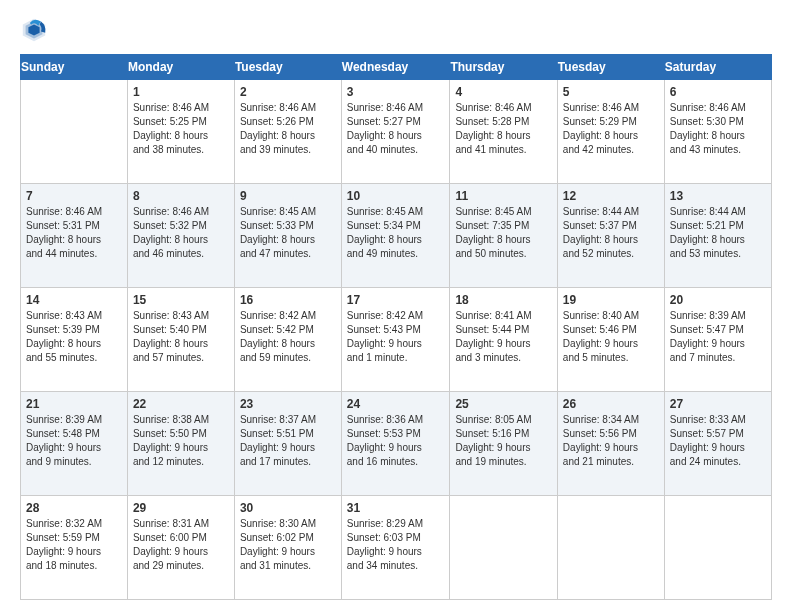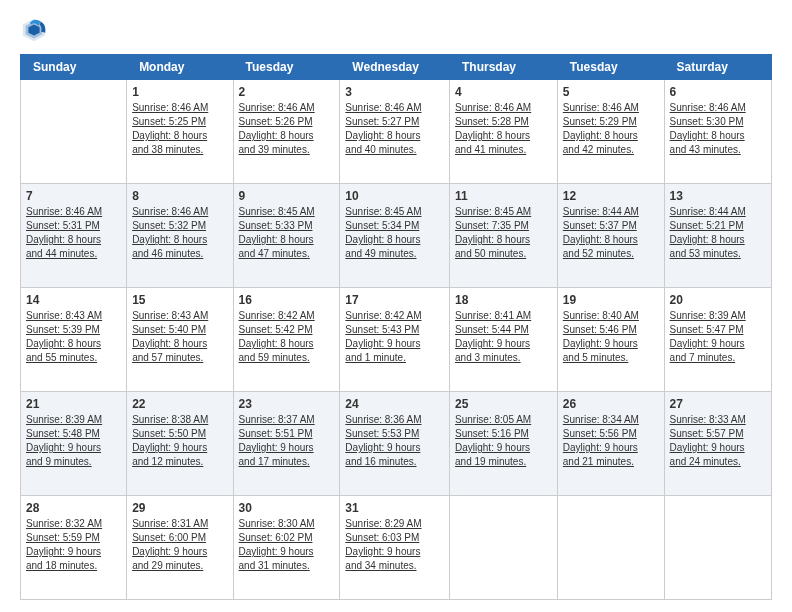--- a/index.html
+++ b/index.html
@@ -55,21 +55,21 @@
     .calendar {
       width: 100%;
       border-collapse: collapse;
       flex: 1;
       font-size: 10.5px;
     }
     .calendar thead tr th {
       background-color: #2a6db5;
       color: #fff;
       text-align: left;
-      padding: 5px 12px;
+      padding: 5px 0;
       font-size: 12px;
       font-weight: bold;
       border: 1px solid #2a6db5;
     }
     .calendar tbody tr td {
       border: 1px solid #ccc;
       vertical-align: top;
       padding: 4px 5px;
       width: 113px;
       height: 88px;
@@ -85,21 +85,20 @@
     .day-number {
       font-size: 12px;
       font-weight: bold;
       margin-bottom: 1px;
       display: block;
     }
     .day-info {
       font-size: 10px;
       color: #333;
       line-height: 1.4;
-      text-decoration: underline;
     }
     .empty-cell {
       background-color: #fff !important;
     }
   </style>
 </head>
 <body>
 
 <div class="page">
   <div class="header">

